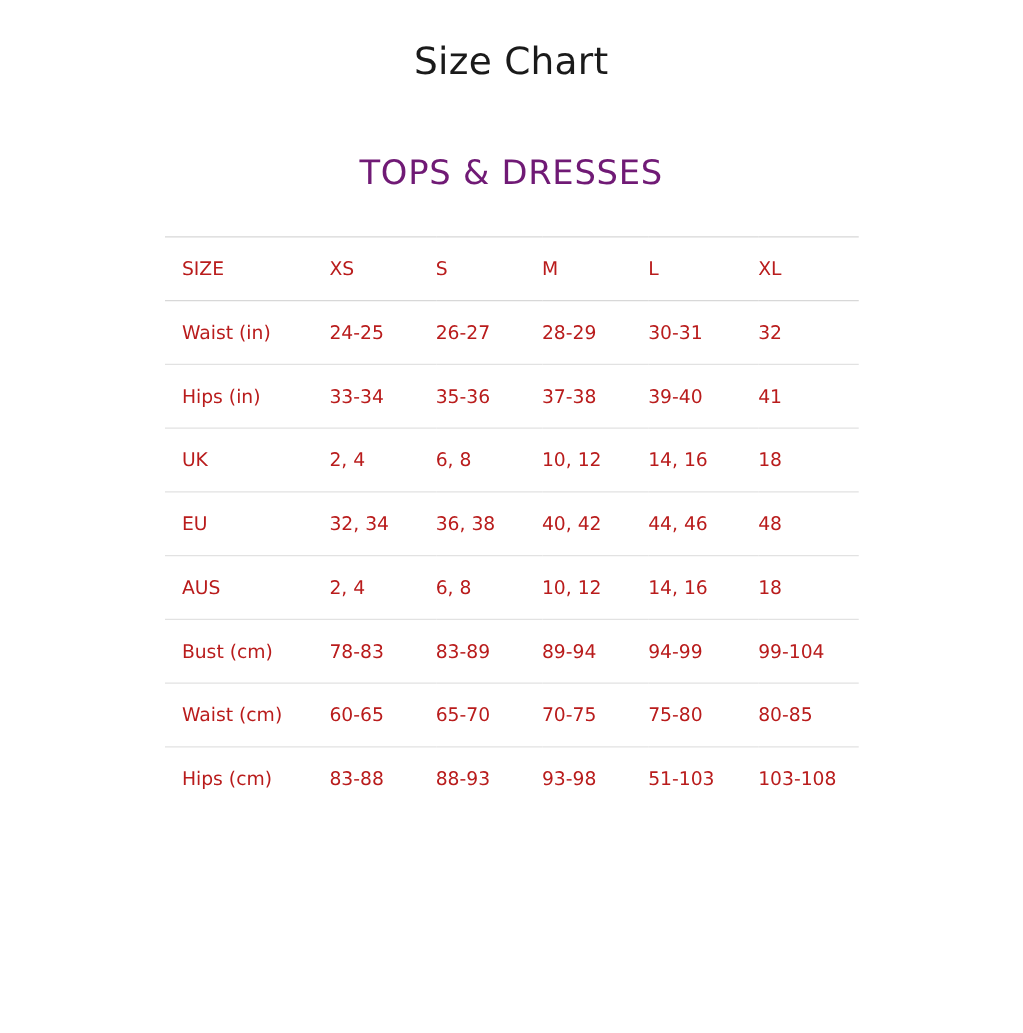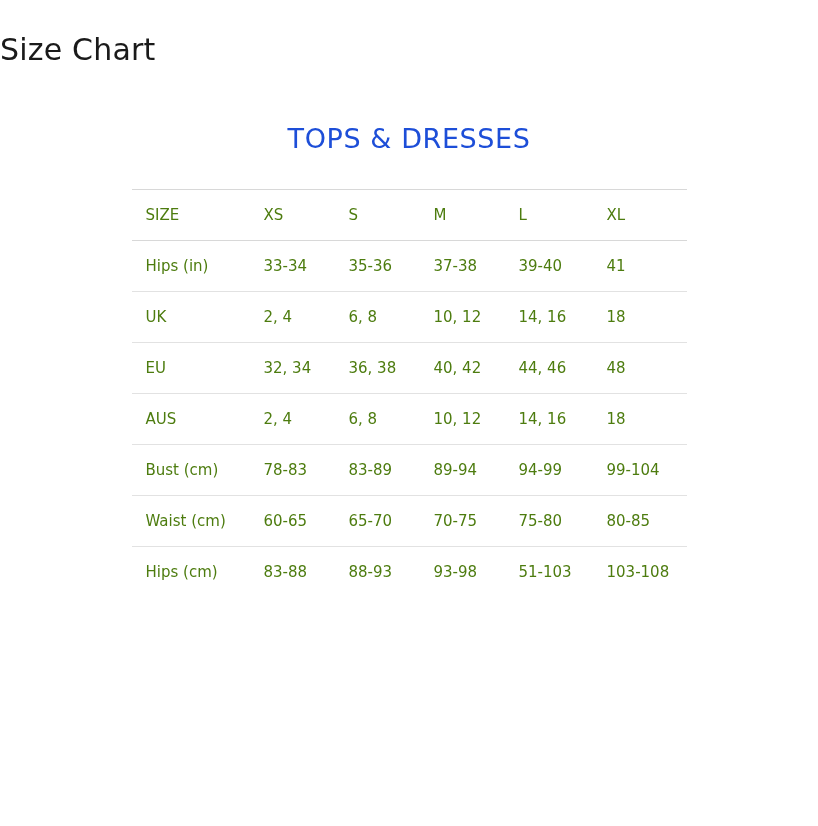--- a/index.html
+++ b/index.html
@@ -15,46 +15,46 @@
     overflow: hidden;
   }
   .page {
     width: 818px;
     height: 826px;
     position: relative;
     box-sizing: border-box;
     background: #ffffff;
   }
   .chart-title {
-    text-align: left;
+    text-align: center;
     font-size: 30px;
     font-weight: 400;
     color: #1a1a1a;
     margin: 0;
     padding-top: 32px;
     letter-spacing: 0.2px;
   }
   .section-title {
     text-align: center;
     font-size: 27px;
     font-weight: 400;
-    color: #1d4ed8;
+    color: #701a75;
     margin: 0;
     padding-top: 56px;
     letter-spacing: 0.6px;
   }
   .table-wrap {
     margin: 35px auto 0 auto;
     width: 555px;
   }
   table.size-table {
     width: 100%;
     border-collapse: collapse;
     font-size: 15px;
-    color: #4d7c0f;
+    color: #b91c1c;
   }
   table.size-table tr {
     border-top: 1px solid #e2e2e2;
   }
   table.size-table tr:first-child {
     border-top: 1px solid #d8d8d8;
   }
   table.size-table th,
   table.size-table td {
     text-align: left;
@@ -94,20 +94,28 @@
         <tr>
           <th>SIZE</th>
           <th>XS</th>
           <th>S</th>
           <th>M</th>
           <th>L</th>
           <th>XL</th>
         </tr>
       </thead>
       <tbody>
+        <tr>
+          <td>Waist (in)</td>
+          <td>24-25</td>
+          <td>26-27</td>
+          <td>28-29</td>
+          <td>30-31</td>
+          <td>32</td>
+        </tr>
         <tr>
           <td>Hips (in)</td>
           <td>33-34</td>
           <td>35-36</td>
           <td>37-38</td>
           <td>39-40</td>
           <td>41</td>
         </tr>
         <tr>
           <td>UK</td>

